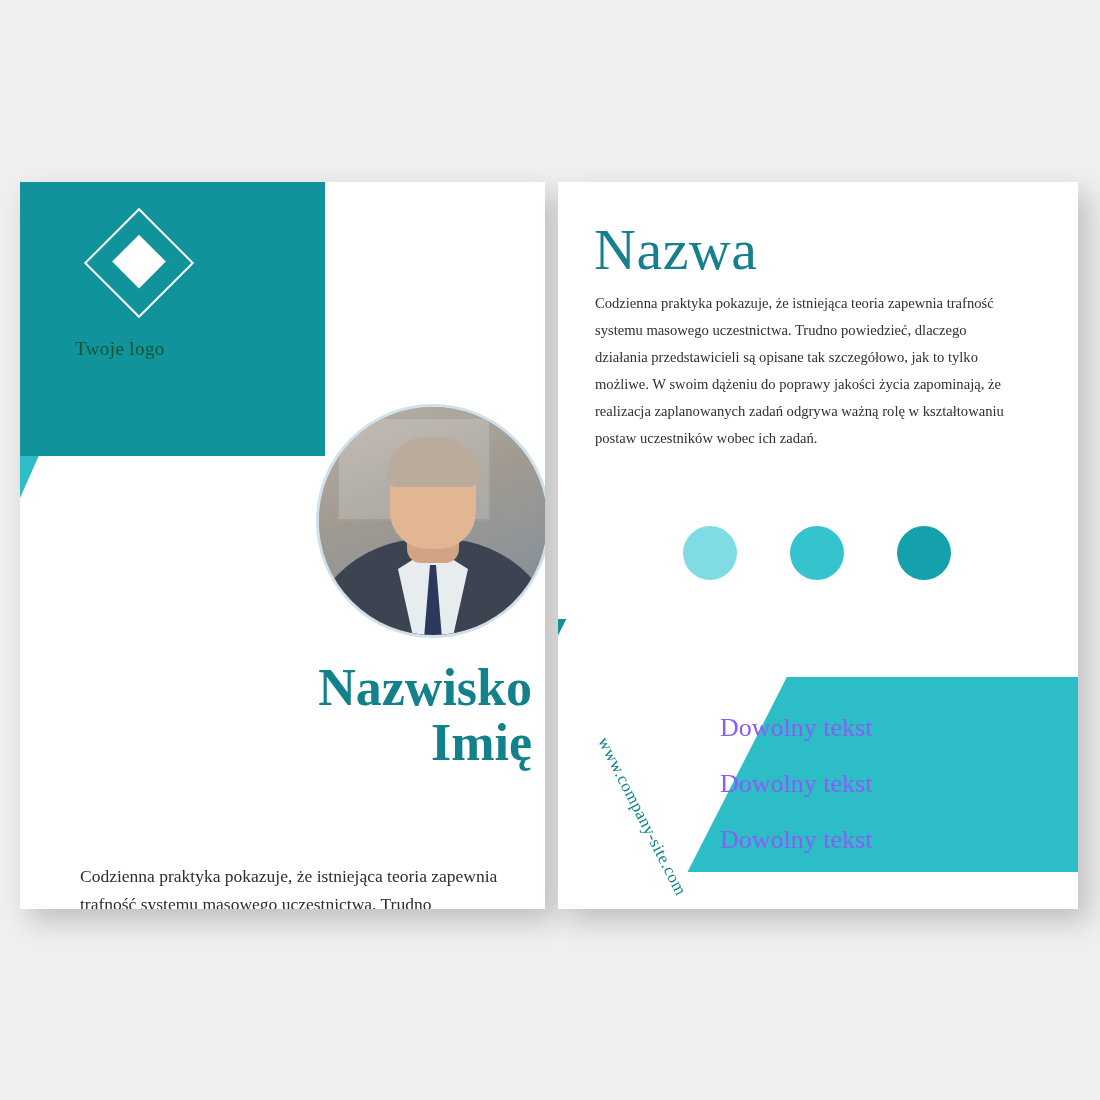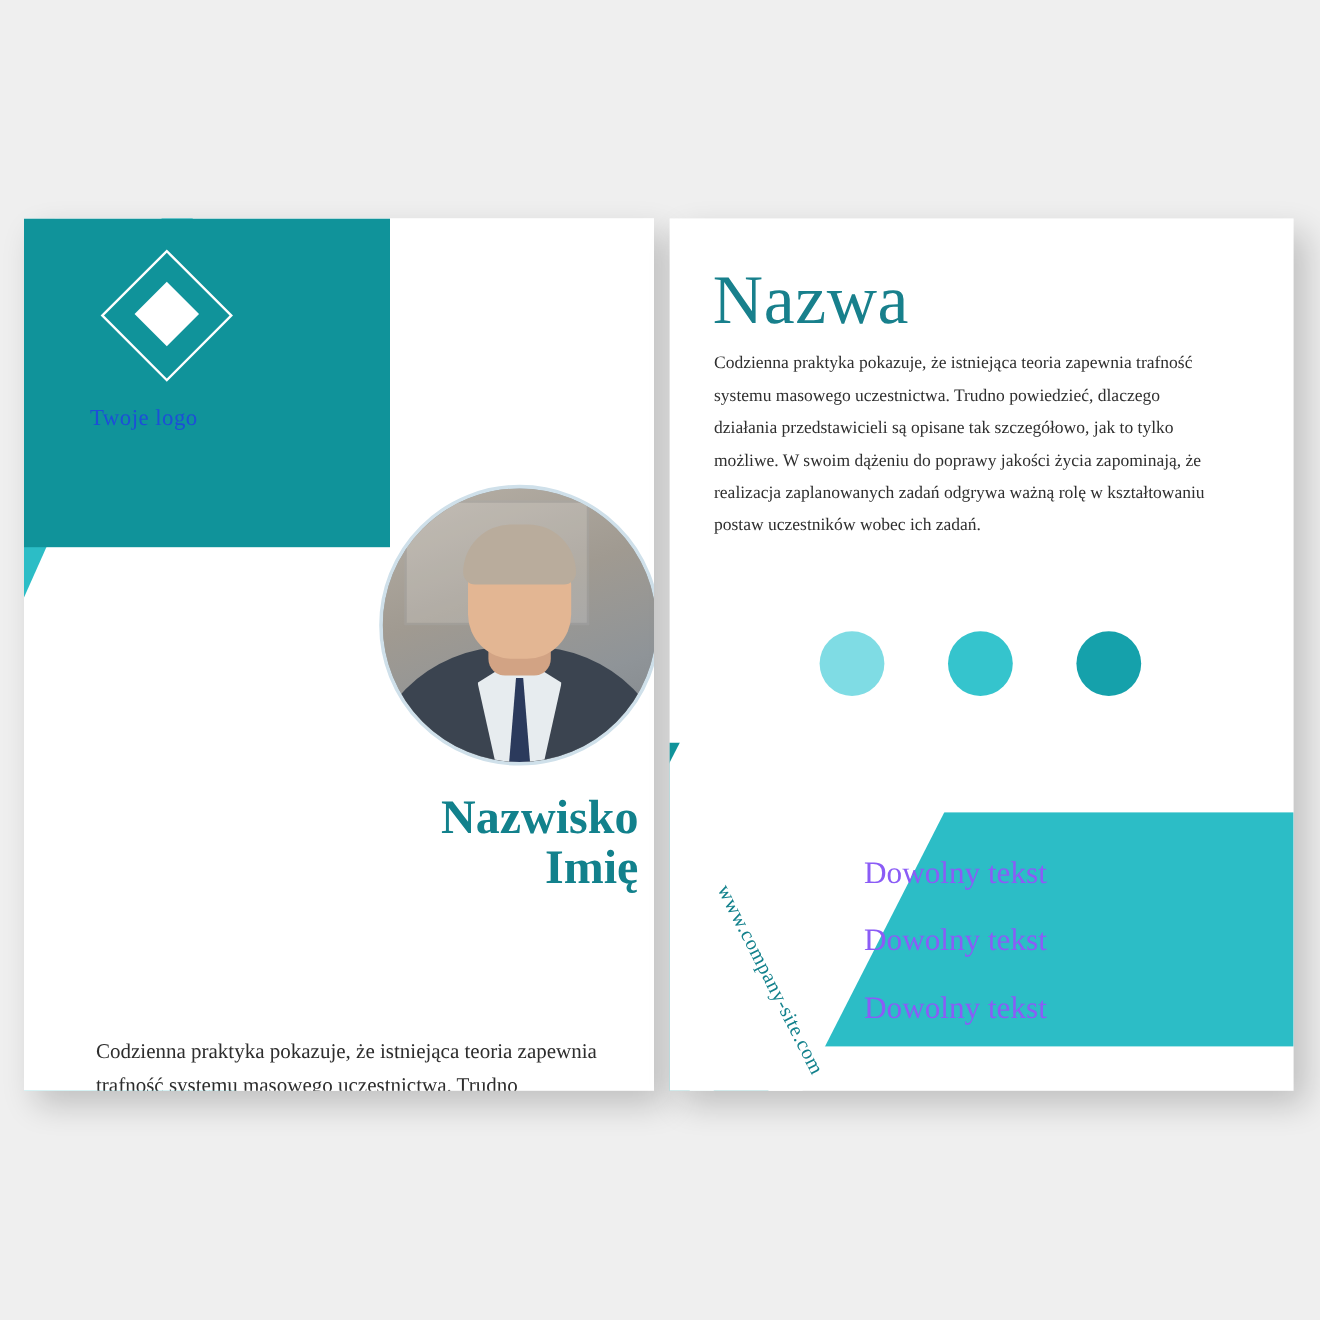--- a/index.html
+++ b/index.html
@@ -112,21 +112,21 @@
     left: 17px;
     top: 17px;
     width: 38px;
     height: 38px;
     background: #ffffff;
   }
   .logo-text {
     margin-top: 36px;
     font-size: 19px;
     letter-spacing: 0.4px;
-    color: #1d4ed8;
+    color: #14532d;
   }
 
   
   .portrait {
     position: absolute;
     left: 296px;
     top: 222px;
     width: 228px;
     height: 228px;
     border-radius: 50%;
@@ -210,21 +210,21 @@
   
   .name-block {
     position: absolute;
     right: 13px;
     top: 478px;
     width: 470px;
     text-align: right;
     color: #12818c;
     font-weight: bold;
     line-height: 1.06;
-    font-size: 40px;
+    font-size: 52px;
   }
   .name-block div { display:block; }
 
   
   .front-body {
     position: absolute;
     left: 60px;
     top: 680px;
     width: 438px;
     font-size: 17.5px;

